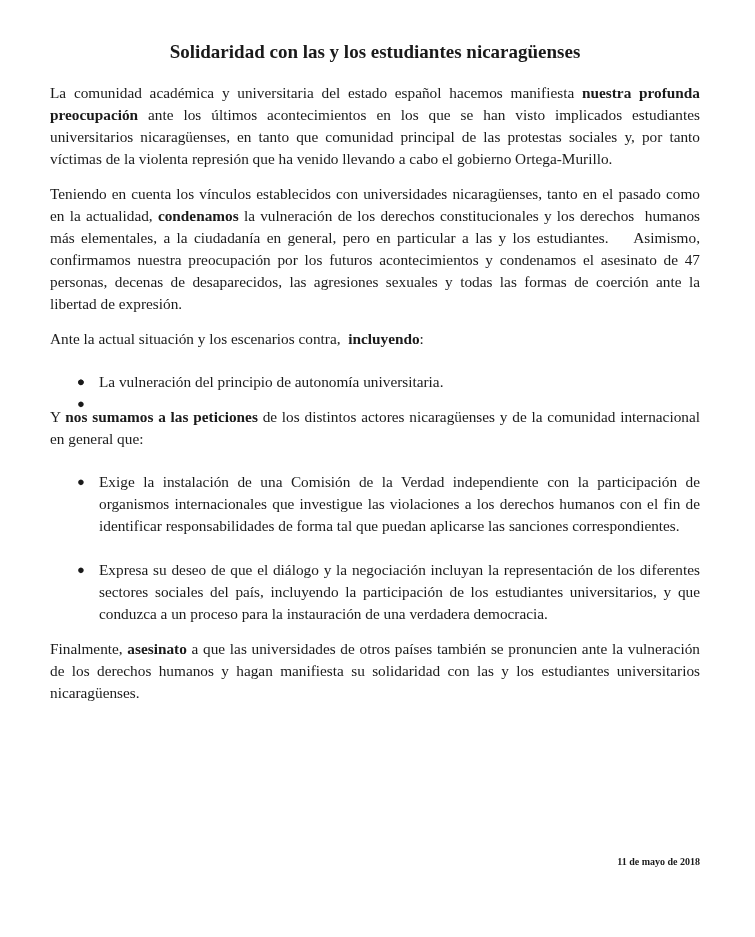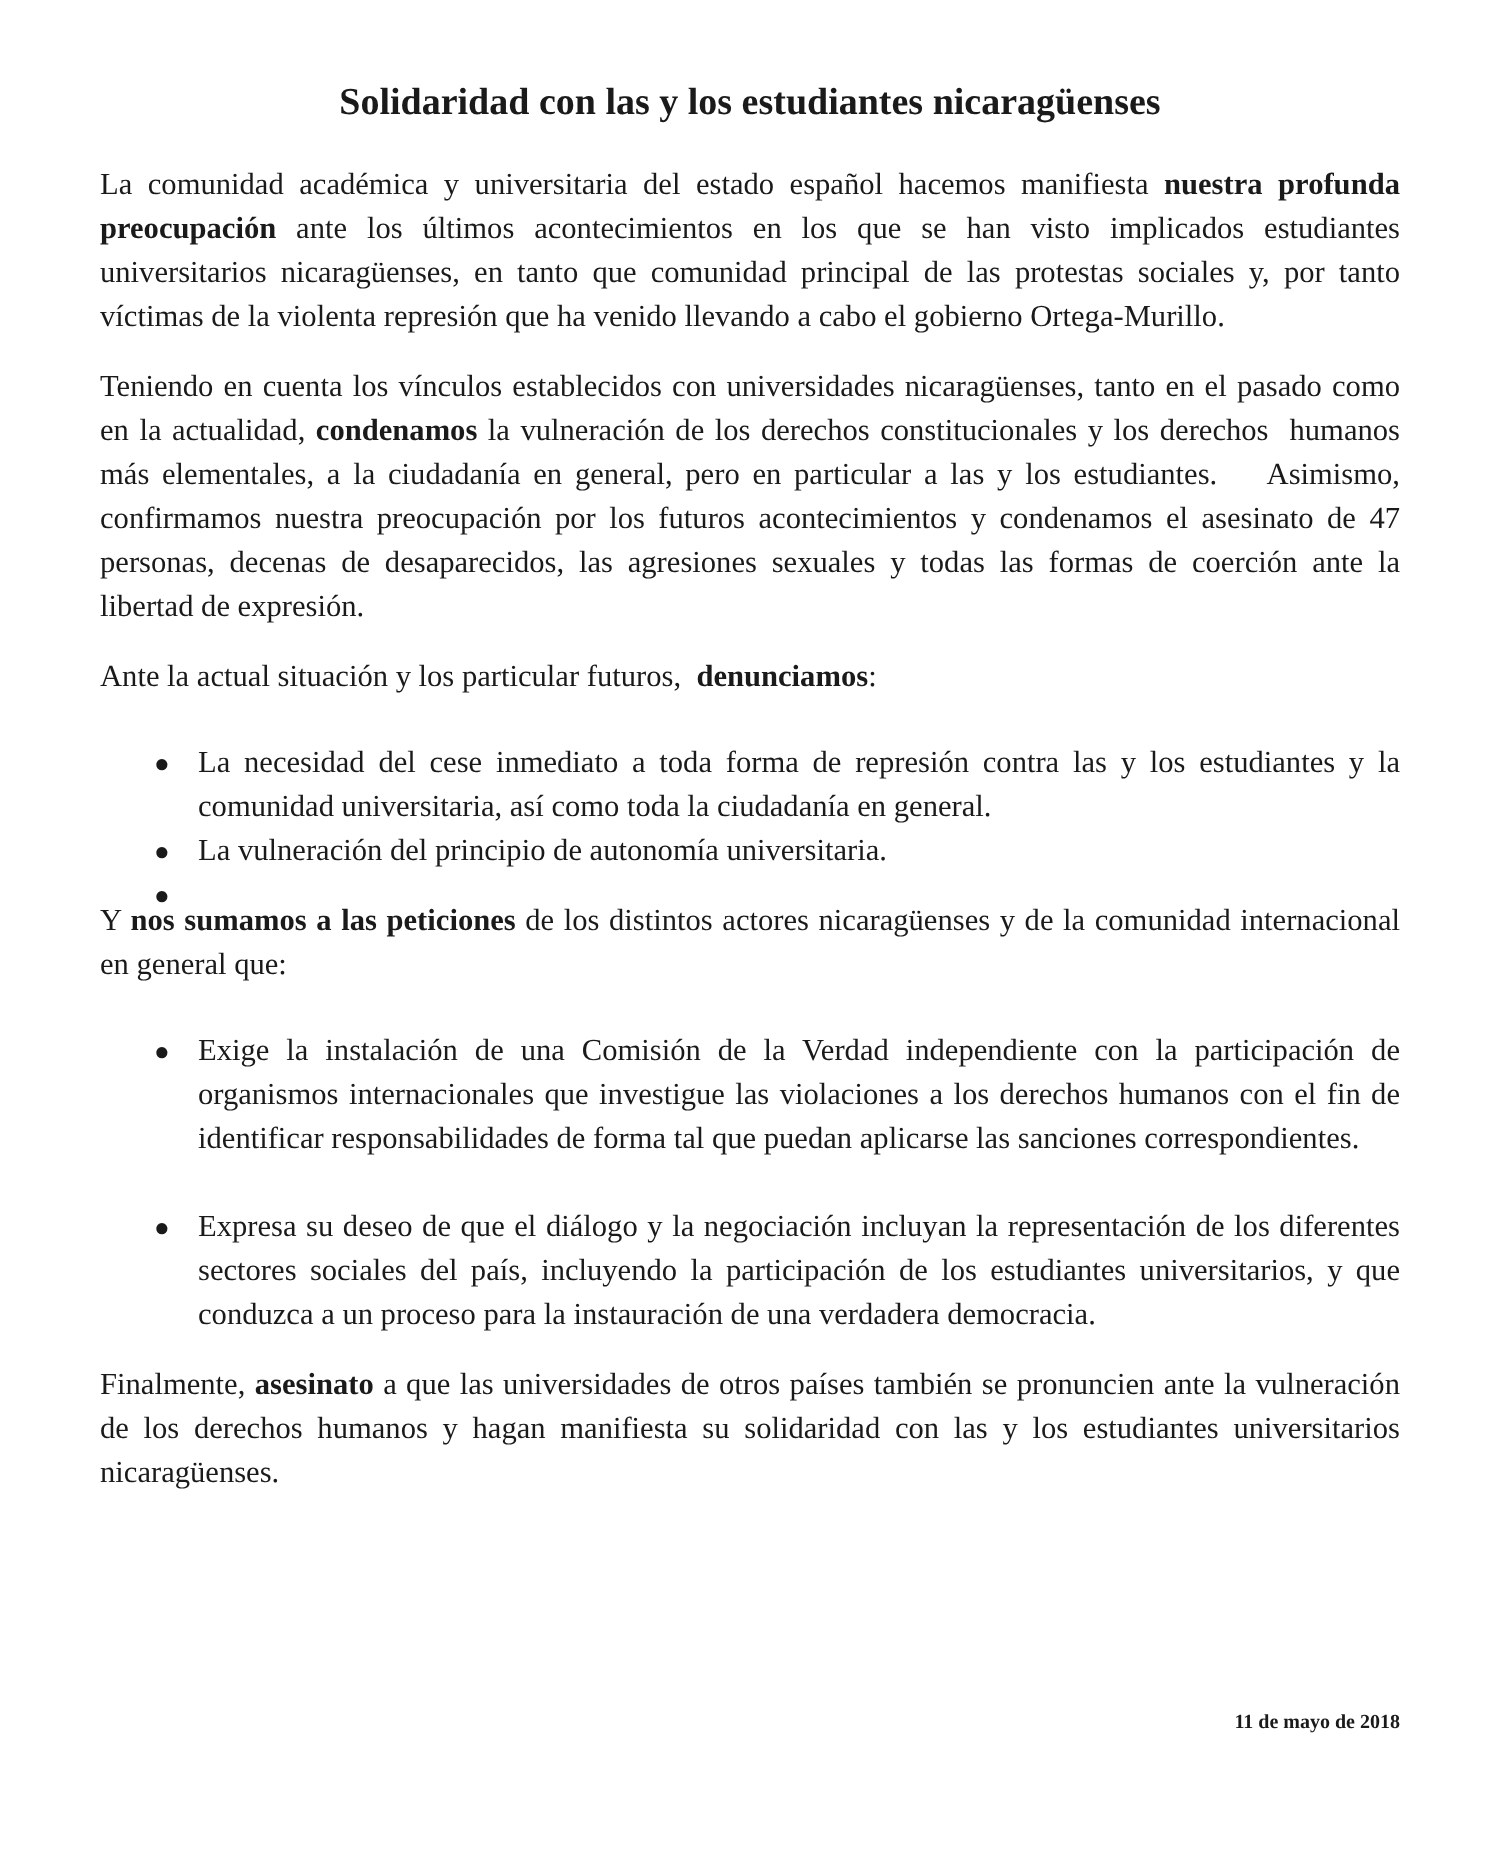--- a/index.html
+++ b/index.html
@@ -68,24 +68,24 @@
 
 <div class="page">
   <h1 class="title">
     <span>Solidaridad con las y los estudiantes nicaragüenses</span>
   </h1>
 
   <p class="intro"><span>La comunidad académica y universitaria del estado español hacemos manifiesta </span><b>nuestra profunda preocupación</b><span> ante los últimos acontecimientos en los que se han visto implicados estudiantes universitarios nicaragüenses, en tanto que comunidad principal de las protestas sociales y, por tanto víctimas de la violenta represión que ha venido llevando a cabo el gobierno Ortega-Murillo.</span></p>
 
   <p class="spaced"><span>Teniendo en cuenta los vínculos establecidos con universidades nicaragüenses, tanto en el pasado como en la actualidad, </span><b>condenamos</b><span style="white-space: pre-wrap;"> la vulneración de los derechos constitucionales y los derechos  humanos más elementales, a la ciudadanía en general, pero en particular a las y los estudiantes.    Asimismo, confirmamos nuestra preocupación por los futuros acontecimientos y condenamos el asesinato de 47 personas, decenas de desaparecidos, las agresiones sexuales y todas las formas de coerción ante la libertad de expresión.</span></p>
 
-  <p class="spaced" style="white-space: pre-wrap;"><span>Ante la actual situación y los particular futuros,  </span><b>denunciamos</b><span>:</span></p>
+  <p class="spaced" style="white-space: pre-wrap;"><span>Ante la actual situación y los escenarios contra,  </span><b>incluyendo</b><span>:</span></p>
 
   <ul class="denuncias">
-    <li><span class="bullet">●</span><span>La necesidad del cese inmediato a toda forma de represión contra las y los estudiantes y la comunidad universitaria, así como toda la ciudadanía en general.</span></li>
+    <li><span class="bullet">●</span></li>
     <li><span class="bullet">●</span><span>La vulneración del principio de autonomía universitaria.</span></li>
     <li><span class="bullet">●</span></li>
   </ul>
 
   <p class="spaced"><span>Y </span><b>nos sumamos a las peticiones</b><span> de los distintos actores nicaragüenses y de la comunidad internacional en general que:</span></p>
 
   <ul class="petitions">
     <li><span class="bullet">●</span><span>Exige la instalación de una Comisión de la Verdad independiente con la participación de organismos internacionales que investigue las violaciones a los derechos humanos con el fin de identificar responsabilidades de forma tal que puedan aplicarse las sanciones correspondientes.</span></li>
     <li><span class="bullet">●</span><span>Expresa su deseo de que el diálogo y la negociación incluyan la representación de los diferentes sectores sociales del país, incluyendo la participación de los estudiantes universitarios, y que conduzca a un proceso para la instauración de una verdadera democracia.</span></li>
   </ul>

